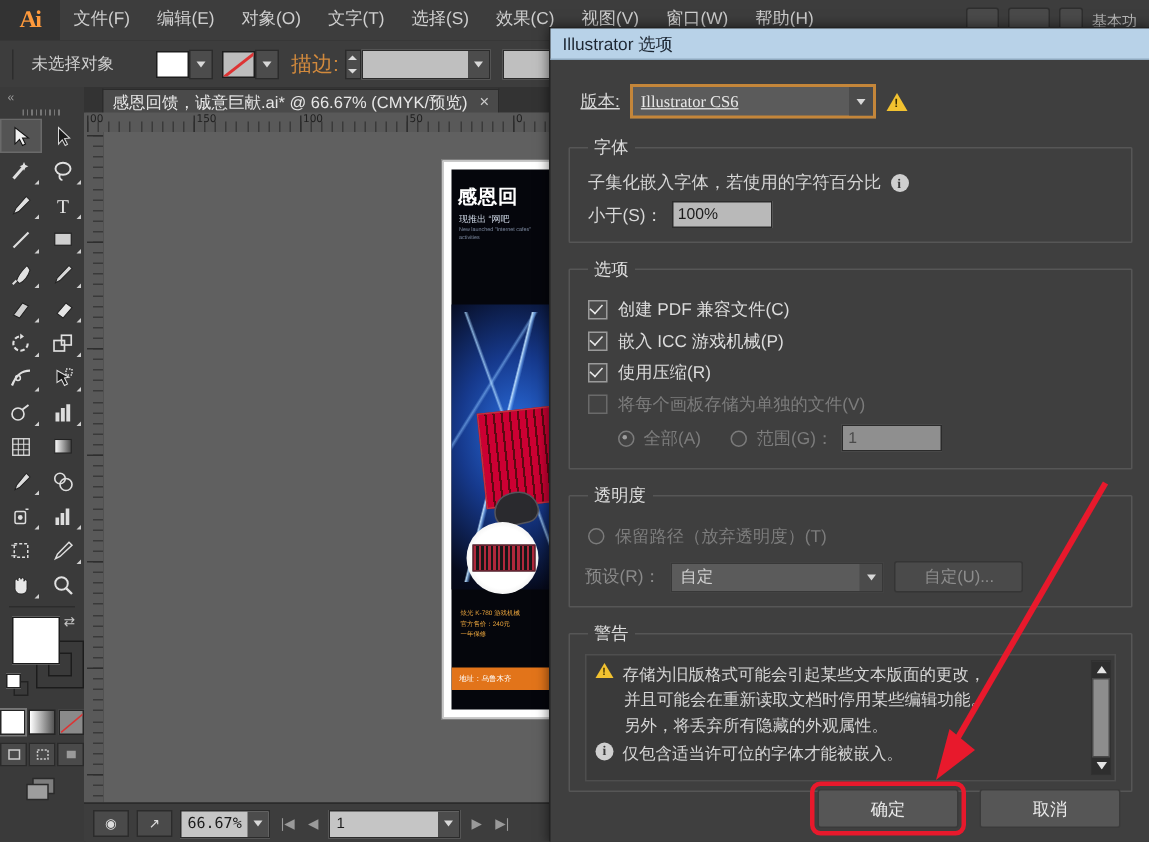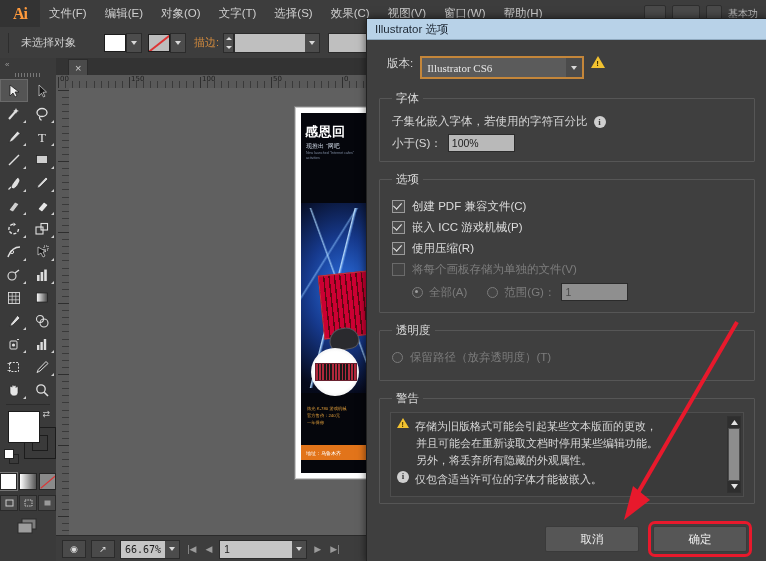--- a/index.html
+++ b/index.html
@@ -31,21 +31,21 @@
   .cb-sep{width:1px;height:20px;background:#2d2d2d;margin:0 8px;}
   .cb-label{font-size:11px;color:#cfcfcf;padding-left:4px;white-space:nowrap;}
   .sw-white{width:20px;height:16px;background:#fff;border:1px solid #1d1d1d;}
   .sw-none{width:20px;height:16px;background:#bdbdbd;border:1px solid #1d1d1d;position:relative;overflow:hidden;}
   .sw-none:after{content:"";position:absolute;left:-3px;top:7px;width:28px;height:1.5px;background:#d33;
                  transform:rotate(-38deg);}
   .drop-btn{width:14px;height:18px;background:#4c4c4c;border:1px solid #2b2b2b;display:flex;
             align-items:center;justify-content:center;}
   .caret{width:0;height:0;border-left:3.5px solid transparent;border-right:3.5px solid transparent;
          border-top:4px solid #d8d8d8;}
-  .stroke-label{color:#d28a3d;font-size:11px;margin-left:8px;}
+  .stroke-label{color:#d28a3d;font-size:14px;margin-left:8px;}
   .spin{width:9px;height:18px;background:#4c4c4c;border:1px solid #2b2b2b;display:flex;flex-direction:column;
         align-items:center;justify-content:space-around;}
   .spin i{width:0;height:0;border-left:3px solid transparent;border-right:3px solid transparent;}
   .spin i.up{border-bottom:3.5px solid #ddd;}
   .spin i.dn{border-top:3.5px solid #ddd;}
   .combo{height:18px;background:#bfbfbf;border:1px solid #2b2b2b;display:flex;align-items:center;}
   .combo .v{flex:1;padding-left:4px;font-size:10px;color:#222;}
   .combo .ar{width:14px;height:100%;background:#4c4c4c;display:flex;align-items:center;justify-content:center;}
   .flatbox{height:18px;background:#bfbfbf;border:1px solid #2b2b2b;}
 
@@ -152,21 +152,21 @@
   .sb-page .z{padding:0 4px;font-size:10px;color:#1c1c1c;flex:1;}
   .sb-page .ar{width:14px;height:100%;background:#4c4c4c;display:flex;align-items:center;justify-content:center;}
 
   
   .dlg{position:absolute;left:366px;top:18px;width:400px;height:543px;background:#3f3f3f;
        border:1px solid #222;box-shadow:0 0 8px rgba(0,0,0,.6);}
   .dlg-title{height:20px;background:#b8d2e8;border-bottom:1px solid #8fa9bf;display:flex;align-items:center;
              padding-left:8px;color:#1d2733;font-size:11.5px;}
   .dlg-body{position:absolute;left:0;top:21px;right:0;bottom:0;padding:10px 12px 0 12px;}
 
-  .row-version{display:flex;gap:7px;margin:6px 0 12px 8px;}
+  .row-version{display:flex;align-items:center;gap:7px;margin:6px 0 12px 8px;text-decoration:underline;}
   .lbl{font-size:11.5px;color:#d8d8d8;white-space:nowrap;}
   .ver-combo{width:160px;height:19px;background:#5b5b5b;border:2px solid #c4863a;display:flex;align-items:center;}
   .ver-combo .v{flex:1;padding-left:5px;font-size:11px;color:#e8e8e8;font-family:"Liberation Serif",serif;}
   .ver-combo .ar{width:16px;height:100%;background:#4b4b4b;display:flex;align-items:center;justify-content:center;}
   .warn-tri{width:0;height:0;border-left:7px solid transparent;border-right:7px solid transparent;
             border-bottom:12px solid #f2c230;position:relative;}
   .warn-tri:after{content:"!";position:absolute;left:-2px;top:2.5px;font-size:8px;color:#3a2c00;font-weight:bold;}
   .warn-tri.sm{border-left-width:6px;border-right-width:6px;border-bottom-width:10px;}
   .warn-tri.sm:after{left:-1.5px;top:2px;font-size:7px;}
 
@@ -505,20 +505,21 @@
     <div class="scrn">
       <svg width="24" height="18" viewBox="0 0 24 18">
         <rect x="6" y="1" width="14" height="10" fill="#7d7d7d" stroke="#2a2a2a"></rect>
         <rect x="2" y="5" width="14" height="10" fill="#9d9d9d" stroke="#2a2a2a"></rect>
       </svg>
     </div>
   </div>
 
   <div class="doctab-bar"></div>
   <div class="doctab">
+    <span class="t">感恩回馈，诚意巨献.ai* @ 66.67% (CMYK/预览)</span>
     <span class="x">×</span>
   </div>
 
   <div class="ruler-h" id="rulerH">
       <div class="rtick" style="left: 2px;"></div>
       <div class="rtick" style="left: 9.1px;"></div>
       <div class="rtick" style="left: 16.2px;"></div>
       <div class="rtick" style="left: 23.3px;"></div>
       <div class="rtick" style="left: 30.4px;"></div>
       <div class="rtick" style="left: 37.5px;"></div>
@@ -808,20 +809,30 @@
           <span class="txtfield dis">1</span>
         </div>
       </fieldset>
 
       <fieldset class="grp">
         <legend>透明度</legend>
         <div class="ck dis">
           <span class="rad"></span>
           <span>保留路径（放弃透明度）(T)</span>
         </div>
+        <div class="pre-row">
+          <span class="lbl" style="color:#8a8a8a">预设(R)：</span>
+          <div class="pre-combo">
+            <span class="v">自定</span>
+            <span class="ar">
+                <span class="caret"></span>
+              </span>
+          </div>
+          <div class="btn-sm">自定(U)...</div>
+        </div>
       </fieldset>
 
       <fieldset class="grp" style="padding-bottom:6px">
         <legend>警告</legend>
         <div class="warnbox">
           <div class="wline">
             <span class="warn-tri sm"></span>
             <span class="txt">存储为旧版格式可能会引起某些文本版面的更改，</span>
           </div>
           <div class="wsub">并且可能会在重新读取文档时停用某些编辑功能。</div>
@@ -842,22 +853,22 @@
                   <path d="M0 0 L7 0 L3.5 5 Z" fill="#e4e4e4"></path>
                 </svg>
             </div>
           </div>
         </div>
       </fieldset>
 
     </div>
 
     <div class="dlg-foot">
+      <div class="btn highlight">确定</div>
       <div class="btn">取消</div>
-      <div class="btn highlight">确定</div>
     </div>
   </div>
 
   <svg class="arrow" viewBox="0 0 140 205">
     <path d="M137 2 L35 178" stroke="#e8192c" stroke-width="4" fill="none"></path>
     <path d="M24 200 L33 166 L50 180 Z" fill="#e8192c"></path>
   </svg>
 
 </div>
 

